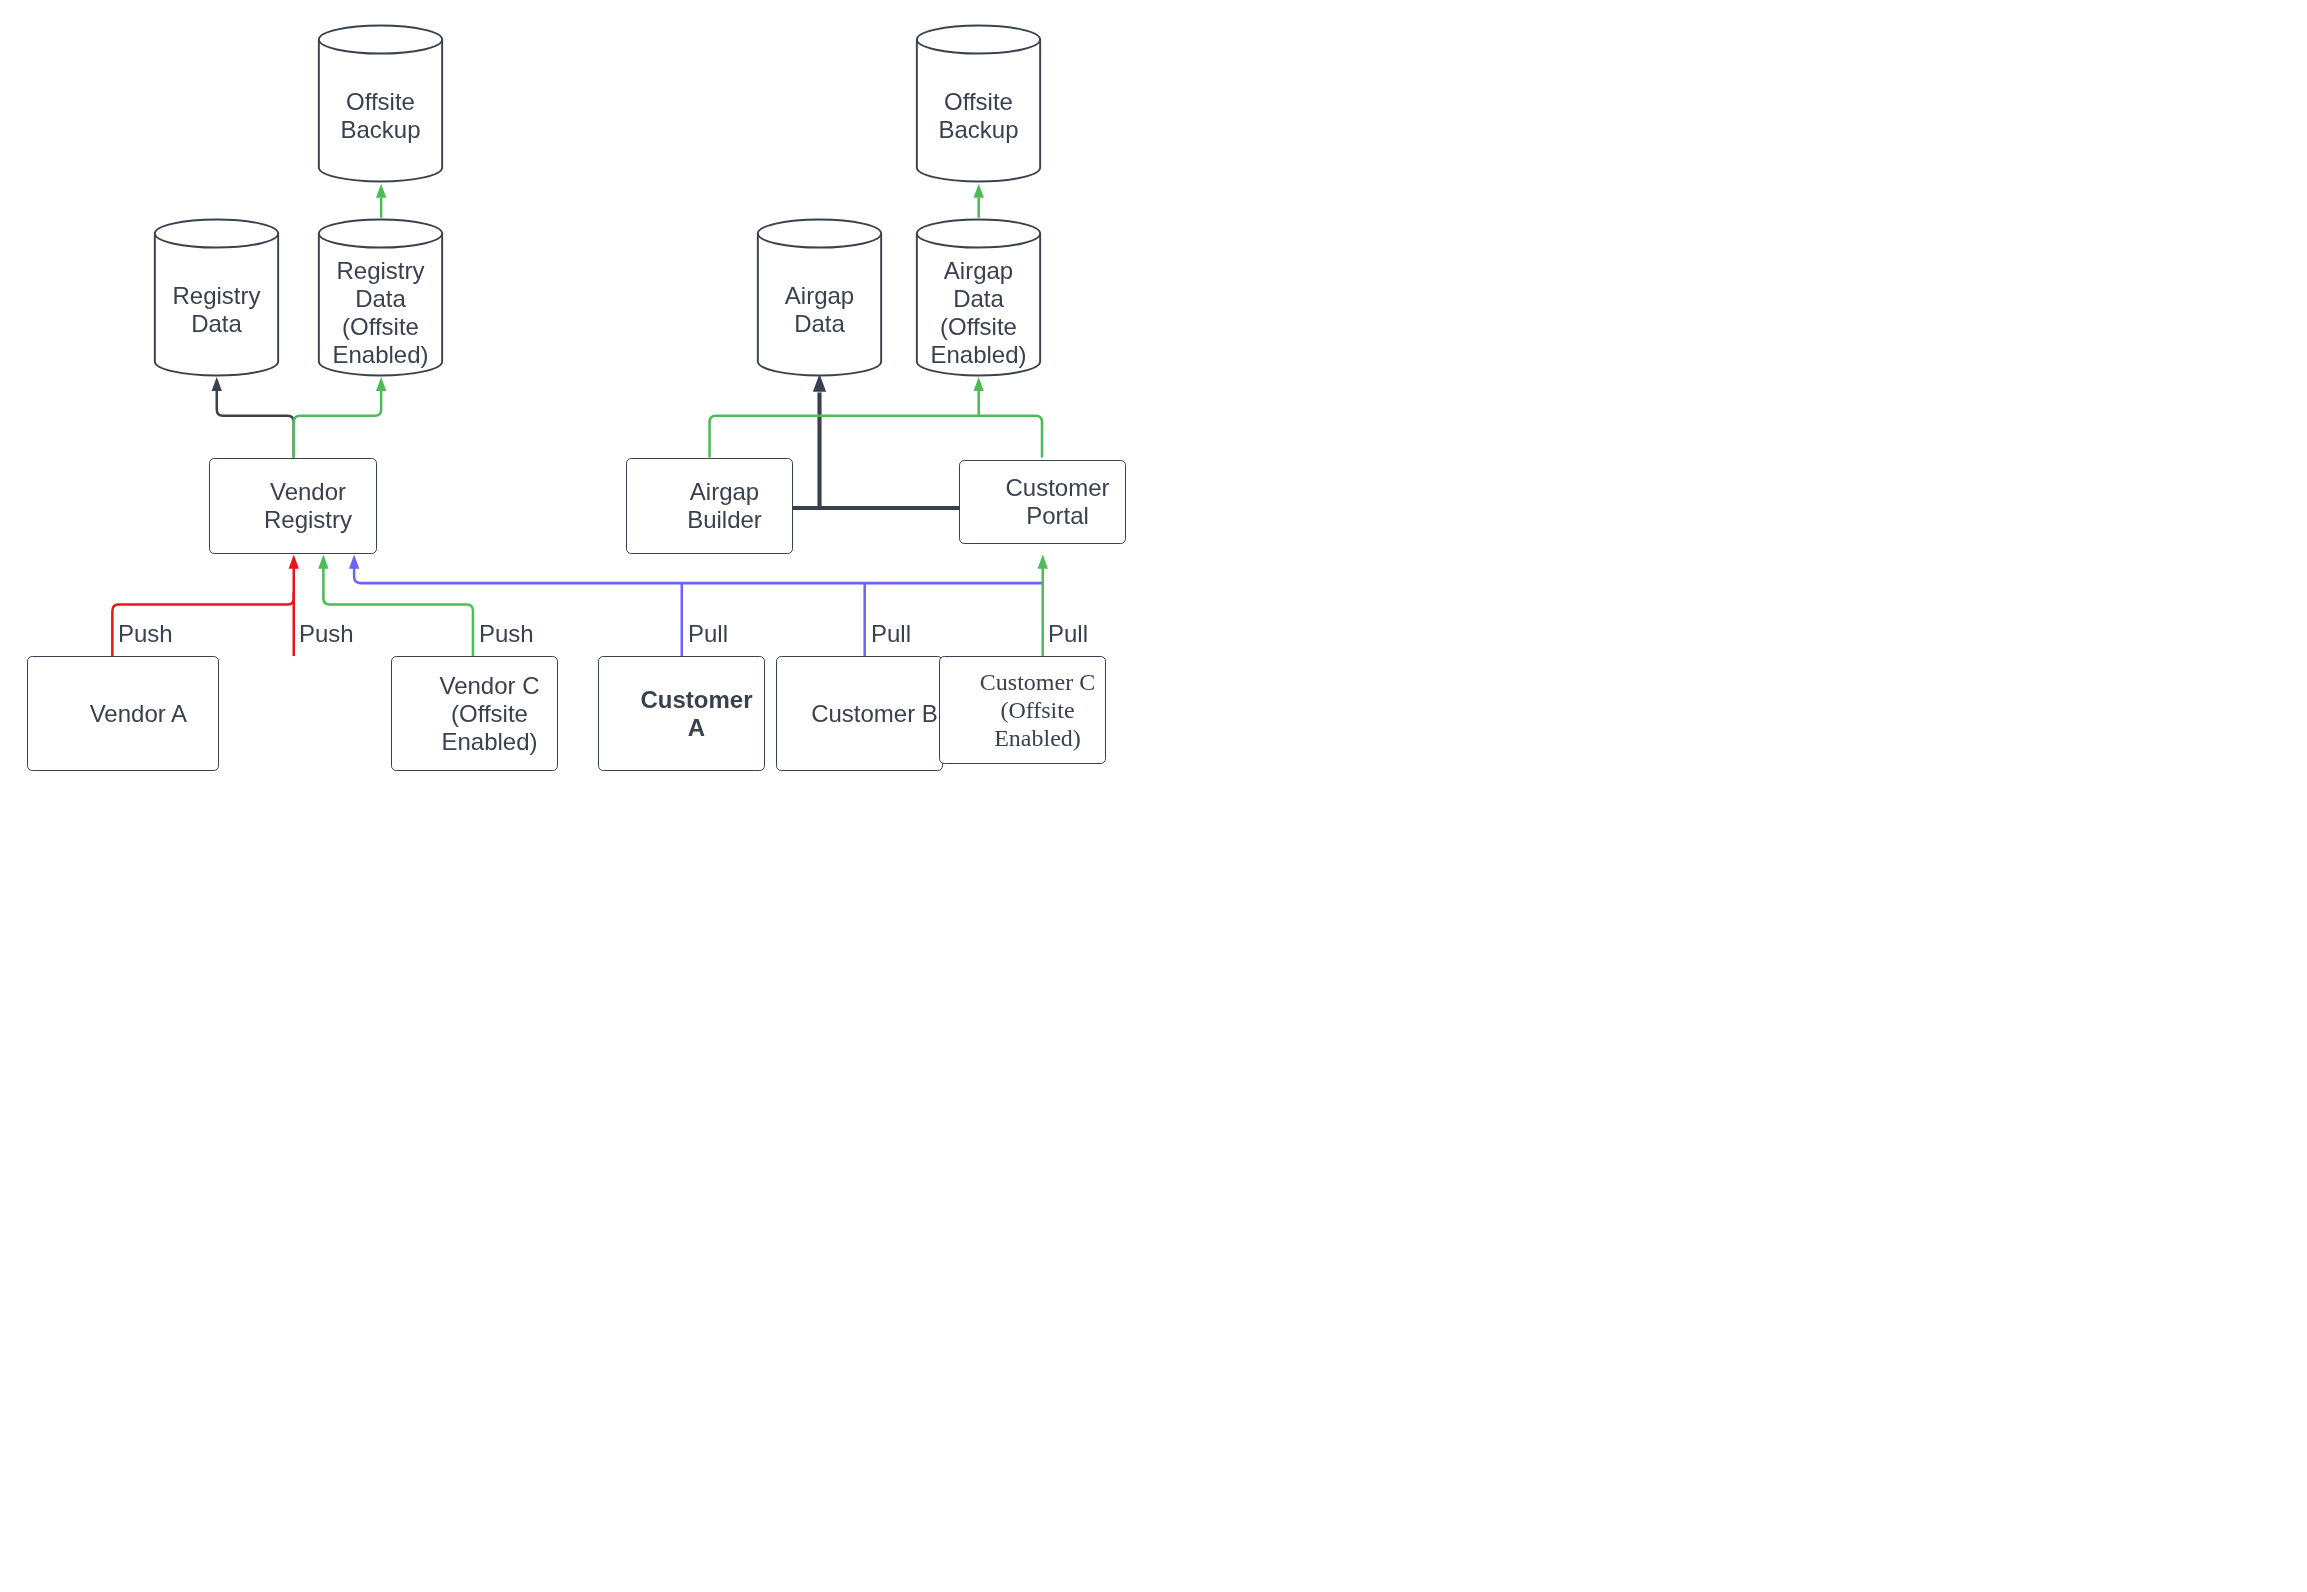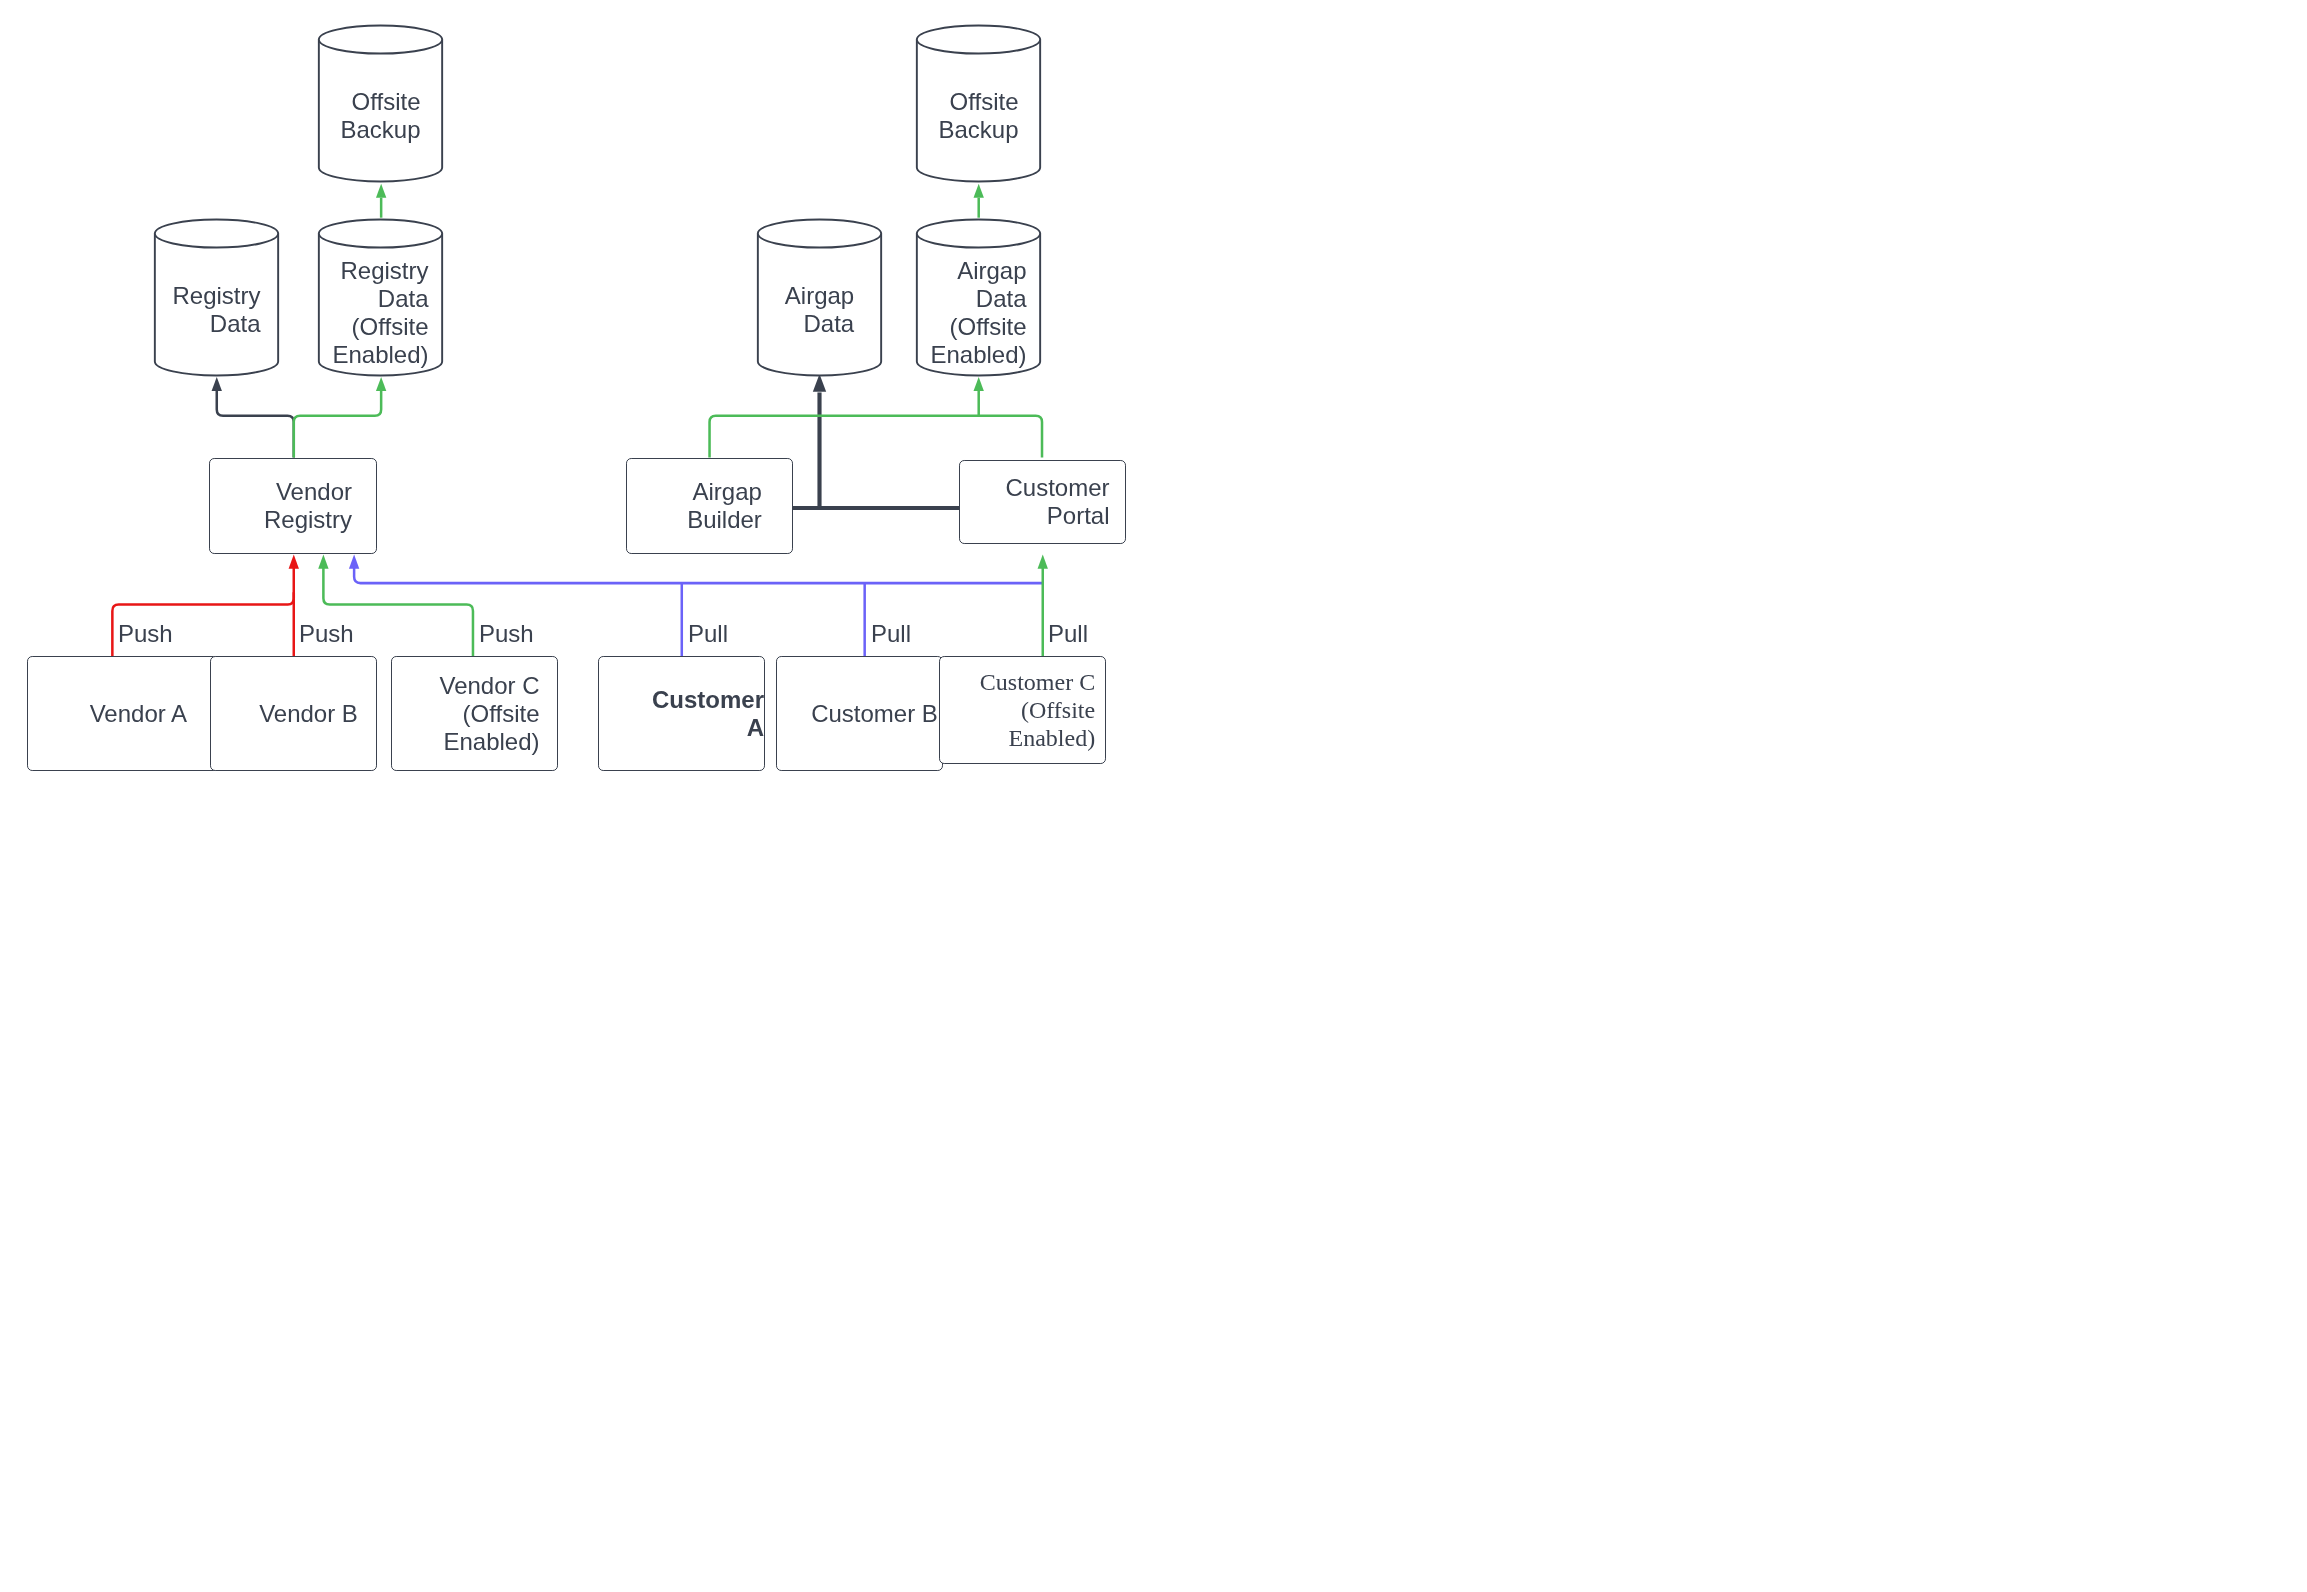--- a/index.html
+++ b/index.html
@@ -18,21 +18,21 @@
   .e-green{stroke:var(--c-green,#4cbb58);}
   .e-blue{stroke:var(--c-blue,#6b62f8);}
   .ah-ink{fill:var(--c-ink,#3a414e);stroke:none;}
   .ah-red{fill:var(--c-red,#e81616);stroke:none;}
   .ah-green{fill:var(--c-green,#4cbb58);stroke:none;}
   .ah-blue{fill:var(--c-blue,#6b62f8);stroke:none;}
 
   .node{
     position:absolute;z-index:2;
     display:flex;align-items:center;justify-content:center;
-    text-align:right;color:var(--c-ink,#3a414e);
+    text-align:center;color:var(--c-ink,#3a414e);
     font-size:24px;line-height:28px;white-space:pre-line;
   }
   .box{
     background:#fff;
     border:1.8px solid var(--c-ink,#3a414e);
     border-radius:5.2px;
     box-sizing:border-box;
     padding-left:30px;
   }
   .cyl{background:transparent;}
@@ -177,23 +177,20 @@
 Builder</span>
   </div>
   <div class="node box" style="left:959px;top:460px;width:167px;height:84px;">
     <span>Customer
 Portal</span>
   </div>
 
   <div class="node box" style="left:27.4px;top:656px;width:192px;height:115px;">
     <span>Vendor A</span>
   </div>
-  <div class="node box" style="left:210px;top:656px;width:167px;height:115px;">
-    <span>Vendor B</span>
-  </div>
   <div class="node box" style="left:391px;top:656px;width:167px;height:115px;">
     <span>Vendor C
 (Offsite
 Enabled)</span>
   </div>
   <div class="node box" style="left:598px;top:656px;width:167px;height:115px;font-weight:bold;">
     <span>Customer A</span>
   </div>
   <div class="node box" style="left:776px;top:656px;width:167px;height:115px;">
     <span>Customer B</span>

